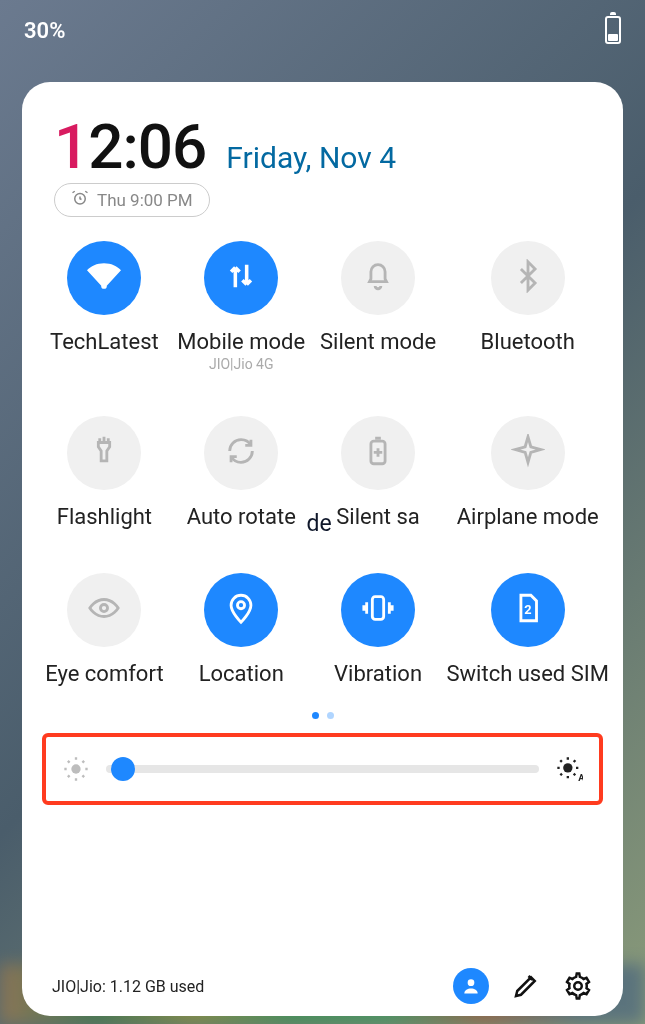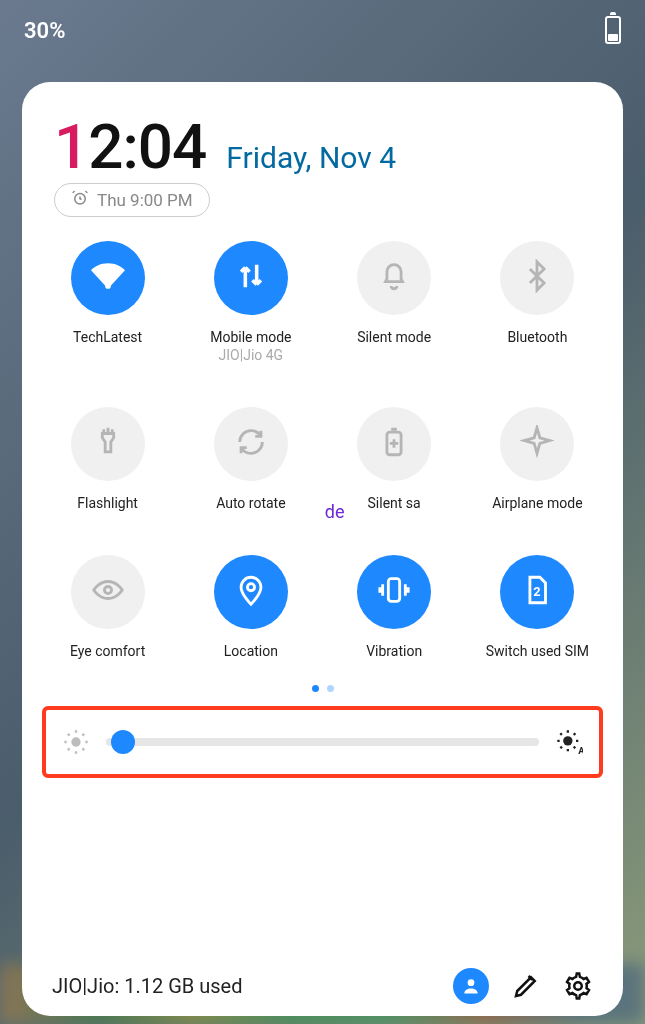--- a/index.html
+++ b/index.html
@@ -74,21 +74,21 @@
     padding: 0 14px;
   }
   .tile { display:flex; flex-direction:column; align-items:center; }
   .tile-circle {
     width:74px; height:74px; border-radius:50%;
     display:flex; align-items:center; justify-content:center;
   }
   .tile-circle.on  { background:#1e88ff; color:#fff; }
   .tile-circle.off { background:#f0f0f0; color:#b5b5b5; }
   .tile-circle svg { width:34px; height:34px; }
-  .tile-label { font-size:14px; color:#222; margin-top:14px; text-align:center; white-space:nowrap;}
+  .tile-label { font-size:22px; color:#222; margin-top:14px; text-align:center; white-space:nowrap;}
   .tile-sub   { font-size:14px; color:#aaa; margin-top:2px; text-align:center;}
 
   .pager { display:flex; justify-content:center; gap:8px; margin-top:26px;}
   .pager .dot { width:7px; height:7px; border-radius:50%; background:#1e88ff;}
   .pager .dot.dim { opacity:.35;}
 
   .brightness-box {
     margin: 14px 20px 0;
     border: 4px solid #ff3b1f;
     border-radius: 6px;
@@ -104,21 +104,21 @@
   .slider-knob {
     position:absolute; left:4%; top:50%; transform:translate(-50%,-50%);
     width:24px; height:24px; border-radius:50%; background:#1e88ff;
   }
 
   .footer {
     margin-top:auto;
     display:flex; align-items:center; gap:22px;
     padding: 14px 30px 0;
   }
-  .footer-text { font-size:20px; color:#222; flex:1;}
+  .footer-text { font-size:16px; color:#222; flex:1;}
   .avatar {
     width:36px; height:36px; border-radius:50%; background:#1e88ff;
     display:flex; align-items:center; justify-content:center; color:#fff;
   }
   .avatar svg{width:20px;height:20px;}
   .footer-icon { color:#111; display:flex;}
   .footer-icon svg{width:30px;height:30px;}
 </style>
 </head>
 <body>
@@ -127,21 +127,21 @@
 
 <div class="status-bar">
   <span>30%</span>
   <span class="battery-icon"></span>
 </div>
 
 <div class="panel">
   <div class="header">
     <div class="clock-row">
       <div class="clock">
-        <span class="accent">1</span><span>2:04</span>
+        <span class="accent">1</span><span>2:06</span>
       </div>
       <div class="date">Friday, Nov 4</div>
     </div>
     <div class="alarm-chip">
       <span>
         <svg viewBox="0 0 24 24" fill="none" stroke="currentColor" stroke-width="2">
             <circle cx="12" cy="13" r="7"></circle>
             <path d="M12 10v3l2 1M5 3l-3 2M22 5l-3-2"></path>
           </svg>
       </span>
@@ -194,21 +194,21 @@
       <div class="tile-label">Flashlight</div>
     </div>
     <div class="tile" style="position:relative;">
       <div class="tile-circle off">
           <span><svg viewBox="0 0 24 24" fill="none" stroke="currentColor" stroke-width="2">
               <path d="M4 12a8 8 0 018-8 8 8 0 017 4M20 12a8 8 0 01-8 8 8 8 0 01-7-4"></path>
               <path d="M19 4v4h-4M5 20v-4h4"></path>
             </svg></span>
         </div>
       <div class="tile-label">Auto rotate</div>
-      <span style="position:absolute;right:-22px;top:94px;color:#6d28d9;font-size:18px;">de</span>
+      <span style="position:absolute;right:-22px;top:94px;color:#0f172a;font-size:23px;">de</span>
     </div>
     <div class="tile">
       <div class="tile-circle off">
           <span><svg viewBox="0 0 24 24" fill="none" stroke="currentColor" stroke-width="2">
               <rect x="7" y="5" width="10" height="16" rx="2"></rect>
               <path d="M10 3h4M12 10v6M9 13h6"></path>
             </svg></span>
         </div>
       <div class="tile-label">Silent sa</div>
     </div>

